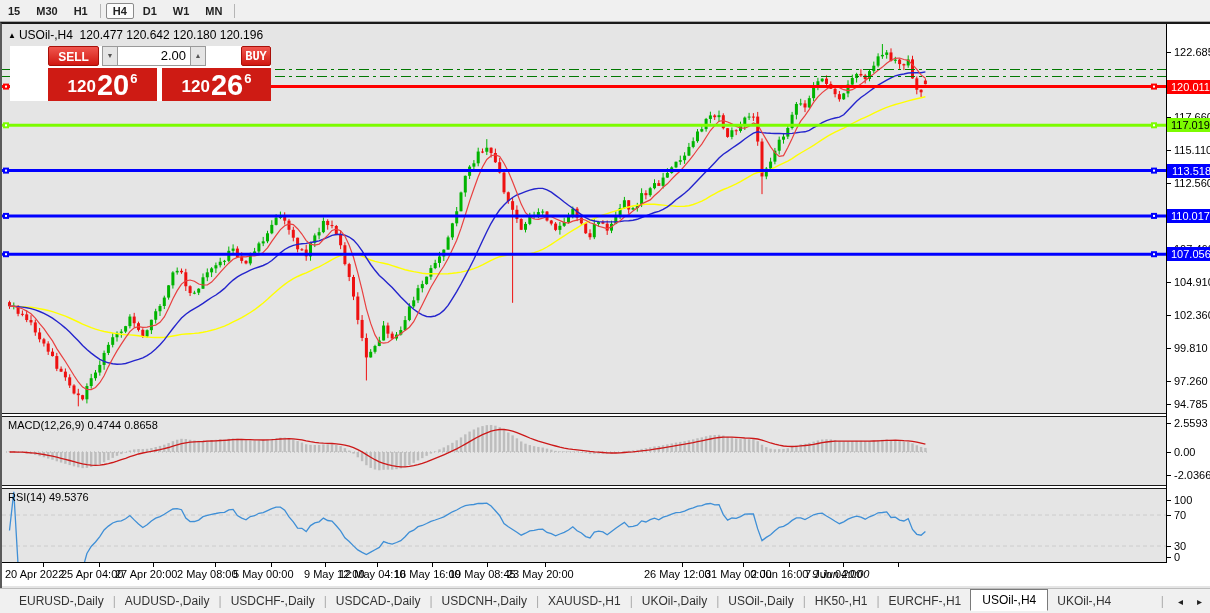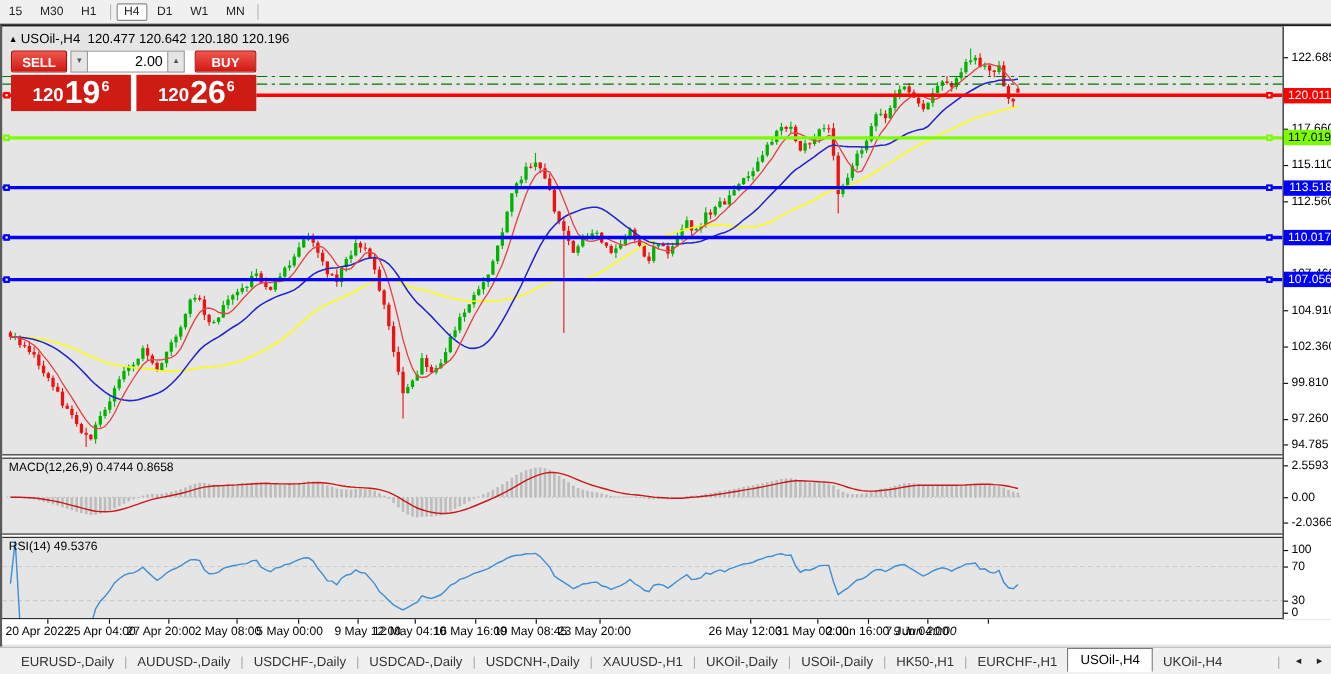--- a/index.html
+++ b/index.html
@@ -1,21 +1,21 @@
 <!DOCTYPE html>
 <html><head>
 <meta charset="utf-8">
 <style>
   html,body{margin:0;padding:0;background:#e8e8e8;}
   #app{position:relative;width:1210px;height:613px;overflow:hidden;background:#fff;
        font-family:"Liberation Sans","DejaVu Sans",sans-serif;-webkit-font-smoothing:none;}
   
   .toolbar{position:absolute;left:0;top:0;width:1210px;height:21px;background:#f0f0f0;
            border-bottom:1px solid #a8a8a8;display:flex;align-items:center;}
-  .tf-btn{font-size:11px;color:#222;padding:2px 7px;margin:0 1px;cursor:default;}
+  .tf-btn{font-size:11px;color:#222;padding:2px 7px;margin:0 1px;cursor:default;font-weight:bold;}
   .tf-btn.active{background:#fbfbfb;border:1px solid #8a8a8a;border-radius:2px;padding:1px 6px;}
   .tf-div{width:1px;height:14px;background:#b5b5b5;margin:0 4px;}
   
   .chart-window{position:absolute;left:0;top:22px;width:1208px;height:564px;background:#e5e5e5;
                 border-left:2px solid #5a5a5a;border-top:2px solid #1a1a1a;}
   .pane{position:absolute;left:0;}
   .main-pane{top:3px;height:386px;width:1164px;}
   .macd-pane{top:393px;height:68px;width:1164px;}
   .rsi-pane{top:465px;height:73px;width:1164px;}
   .pane-sep{position:absolute;left:0;width:1208px;height:2px;background:#fff;
@@ -29,26 +29,26 @@
               border-left:1px solid #000;z-index:3;}
   .ax-tick{position:absolute;left:0;width:4px;height:1px;background:#000;}
   .ax-label{position:absolute;left:7px;font-size:11px;color:#000;height:14px;line-height:14px;white-space:nowrap;}
   .ax-badge{position:absolute;left:0;width:44px;height:14px;font-size:11px;line-height:14px;
             padding-left:4px;box-sizing:border-box;z-index:5;white-space:nowrap;}
   
   .time-strip{position:absolute;left:0;top:539px;width:1208px;height:23px;background:#fff;z-index:2;}
   .t-label{position:absolute;top:5px;font-size:11px;color:#000;white-space:nowrap;}
   .t-tick{position:absolute;top:0;width:1px;height:4px;background:#000;}
   
-  .trade-panel{position:absolute;left:8px;top:19px;width:223px;z-index:6;background:#fff;}
+  .trade-panel{position:absolute;left:8px;top:19px;width:223px;z-index:6;background:#fff;padding-left:38px;}
   .tp-row1{display:flex;height:20px;align-items:stretch;}
   .btn-trade{background:linear-gradient(#f0564e,#d11811);color:#fff;font-size:12px;font-weight:bold;
              text-align:center;line-height:20px;border:1px solid #a80f08;border-radius:2px;box-sizing:border-box;}
   .btn-sell{width:51px;}
-  .btn-buy{width:56px;margin-left:auto;}
+  .btn-buy{width:30px;margin-left:auto;font-family:Liberation Mono, monospace;}
   .spin-btn{width:16px;background:#e5e5e5;border:1px solid #9a9a9a;color:#555;font-size:8px;
             line-height:18px;text-align:center;box-sizing:border-box;}
   .spin-down{margin-left:3px;}
   .vol-field{width:72px;border:1px solid #9a9a9a;border-left:none;border-right:none;background:#fff;
              font-size:13px;color:#000;text-align:right;padding:0 4px;line-height:18px;box-sizing:border-box;}
   .tp-row2{display:flex;margin-top:2px;}
   .big-box{width:109px;height:33px;background:#ce1b14;color:#fff;display:flex;align-items:flex-end;
            justify-content:center;padding-bottom:1px;box-sizing:border-box;}
   .big-box.buy{margin-left:5px;}
   .bb-prefix{font-size:17px;font-weight:bold;margin-bottom:3px;}
@@ -551,21 +551,21 @@
         <div class="tp-row1">
           <div class="btn-trade btn-sell">SELL</div>
           <div class="spin-btn spin-down" style="font-size:7px;">▼</div>
           <div class="vol-field">2.00</div>
           <div class="spin-btn" style="font-size:7px;">▲</div>
           <div class="btn-trade btn-buy">BUY</div>
         </div>
         <div class="tp-row2">
           <div class="big-box">
             <span class="bb-prefix">120</span>
-              <span class="bb-main">19</span>
+              <span class="bb-main">20</span>
               <span class="bb-sup">6</span>
           </div>
           <div class="big-box buy">
             <span class="bb-prefix">120</span>
               <span class="bb-main">26</span>
               <span class="bb-sup">6</span>
           </div>
         </div>
       </div>
     </div>

